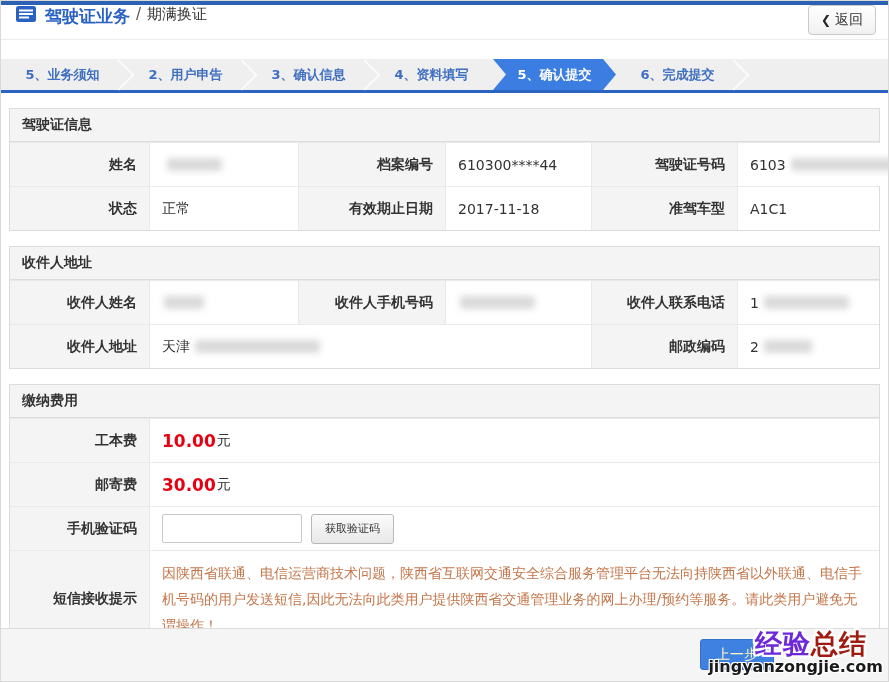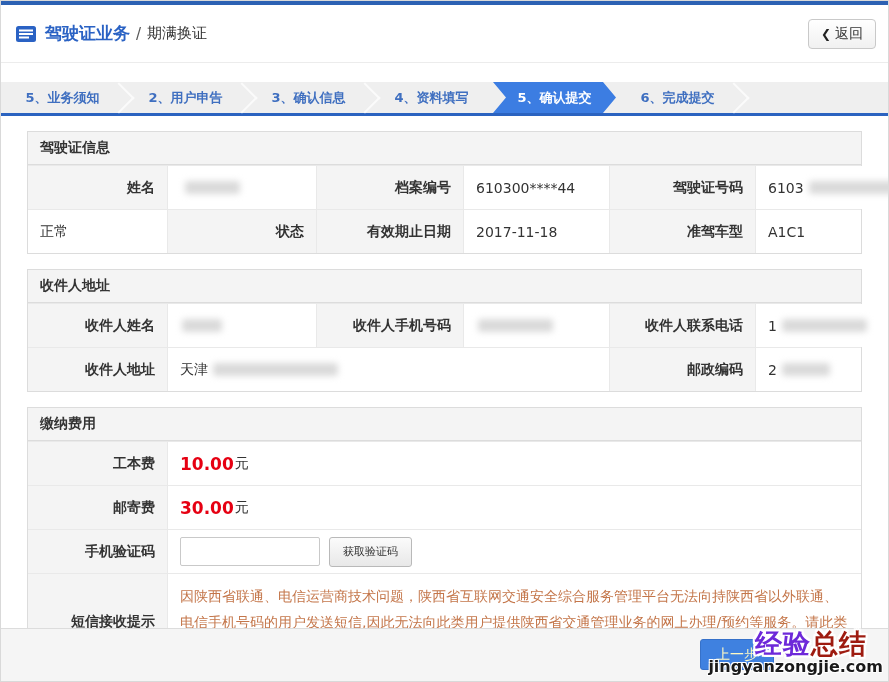--- a/index.html
+++ b/index.html
@@ -1,21 +1,21 @@
 <!DOCTYPE html>
 <html><head>
 <meta charset="utf-8">
 <style>
   * { margin:0; padding:0; box-sizing:border-box; }
   body { background:#fff; font-family:"DejaVu Sans","Liberation Sans",sans-serif; }
   .page { position:relative; width:889px; height:682px; background:#fff; border:1px solid #d9d9d9; overflow:hidden; }
   .top-line { height:4px; background:#2c61b3; }
 
   
-  .hdr { height:58px; display:flex; align-items:center; padding:0 12px 0 14px; border-bottom:1px solid #ececec; }
+  .hdr { height:35px; display:flex; padding:0 12px 0 14px; border-bottom:1px solid #ececec; }
   .hdr-icon { width:22px; height:18px; margin-right:8px; flex:0 0 auto; }
   .hdr-title { color:#2a62c4; font-size:17px; font-weight:bold; }
   .hdr-sep { color:#555; font-size:15px; margin:0 6px; }
   .hdr-sub { color:#333; font-size:15px; }
   .hdr-spacer { flex:1; }
   .back-btn { display:inline-flex; align-items:center; gap:4px; height:30px; padding:0 12px;
     background:linear-gradient(#ffffff,#f1f1f1); border:1px solid #c9c9c9; border-radius:4px;
     font-size:14px; color:#333; cursor:pointer; }
   .back-chev { font-size:12px; color:#222; }
 
@@ -23,21 +23,21 @@
   .steps { display:flex; height:34px; background:#efefef; border-bottom:3px solid #2b63c0; margin-top:19px; }
   .step { position:relative; width:123px; line-height:31px; text-align:center;
     color:#3f6fc0; font-size:13px; font-weight:bold; }
   .step:not(.step--active):not(.step--before-active)::after { content:""; position:absolute; right:-6px; top:5px;
     width:20px; height:20px; border-top:2px solid #fbfbfb; border-right:2px solid #fbfbfb;
     transform:rotate(45deg); z-index:1; }
   .step--active { background:#3c7de2; color:#fff; z-index:2;
     clip-path:polygon(0 0, calc(100% - 13px) 0, 100% 50%, calc(100% - 13px) 100%, 0 100%, 13px 50%); }
 
   
-  .content { padding:0 26px; }
+  .content { padding:0 8px; }
   .section { margin-top:15px; border:1px solid #dcdcdc; }
   .sec-hdr { background:#f4f4f4; border-bottom:1px solid #dcdcdc; padding:7px 12px; font-size:14px; font-weight:bold; color:#333; }
   .row { display:grid; min-height:44px; border-top:1px solid #e9e9e9; }
   .row:first-of-type { border-top:none; }
   .row-3 { grid-template-columns:140px 149px 147px 146px 146px 1fr; }
   .row-addr { grid-template-columns:140px 442px 146px 1fr; }
   .row-1 { grid-template-columns:140px 1fr; }
   .cell { display:flex; align-items:center; padding:6px 12px; font-size:14px; color:#333; border-right:1px solid #e9e9e9; }
   .cell:last-child { border-right:none; }
   .lbl { background:#f4f4f4; justify-content:flex-end; font-weight:bold; text-align:right; }
@@ -108,22 +108,22 @@
           </div>
         <div class="cell lbl">档案编号</div>
         <div class="cell val">610300****44</div>
         <div class="cell lbl">驾驶证号码</div>
         <div class="cell val">
             <span>6103</span>
             <span class="blur b-lic"></span>
           </div>
       </div>
       <div class="row row-3">
+        <div class="cell lbl">状态</div>
         <div class="cell val">正常</div>
-        <div class="cell lbl">状态</div>
         <div class="cell lbl">有效期止日期</div>
         <div class="cell val">2017-11-18</div>
         <div class="cell lbl">准驾车型</div>
         <div class="cell val">A1C1</div>
       </div>
     </div>
 
     <div class="section">
       <div class="sec-hdr">收件人地址</div>
       <div class="row row-3">

